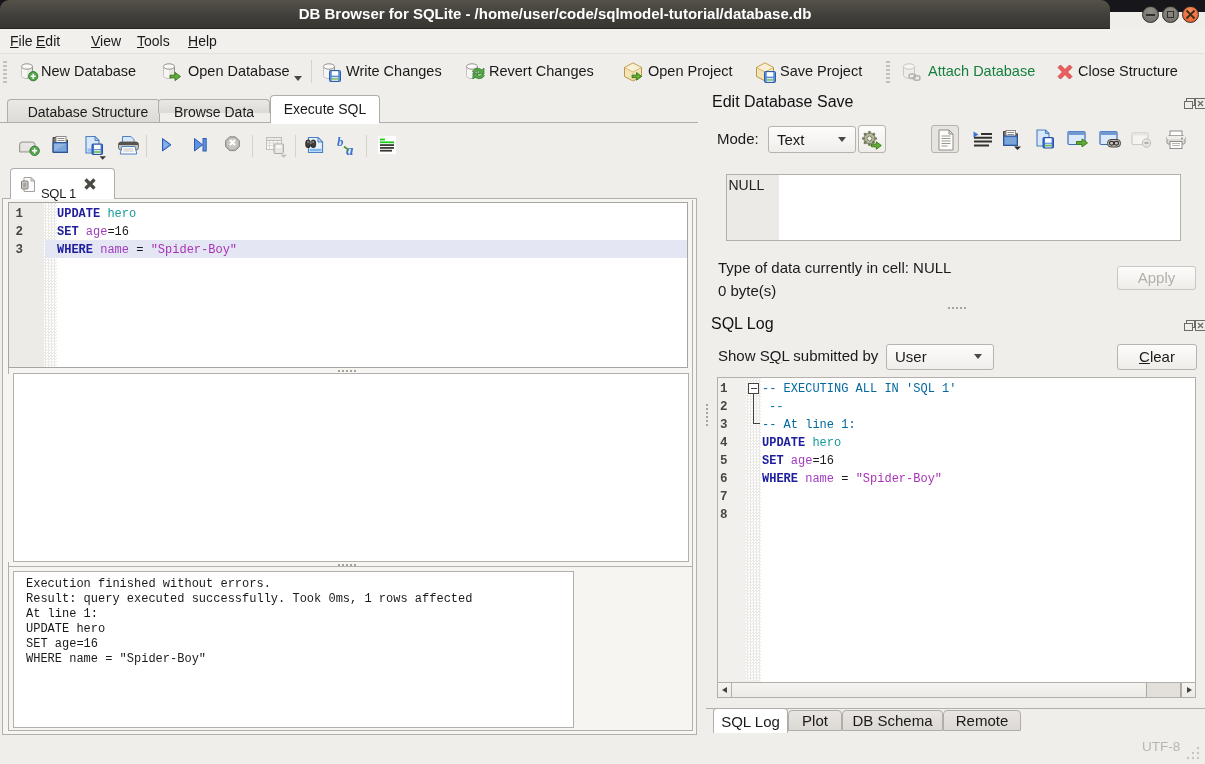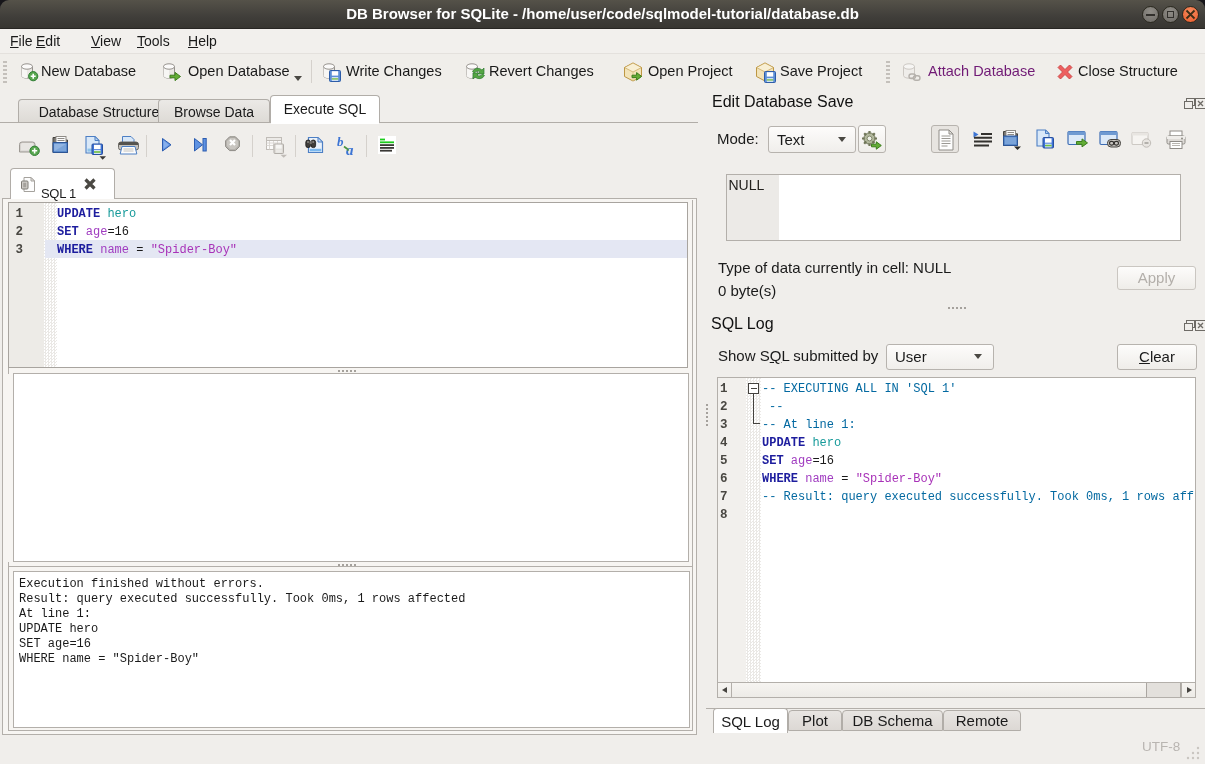--- a/index.html
+++ b/index.html
@@ -1,17 +1,17 @@
 <!DOCTYPE html>
 <html><head><meta charset="utf-8"><style>
 *{margin:0;padding:0;box-sizing:border-box}
 html,body{width:1205px;height:764px;overflow:hidden}
 body{position:relative;font-family:"Liberation Sans",sans-serif;font-size:14px;color:#1a1a1a;background:#f0eeeb}
 .abs{position:absolute}
-#titlebar{left:0;top:0;width:1205px;height:29px;background:linear-gradient(#555249,#403e3a 60%,#383631);border-bottom:1px solid #282623;border-radius:9px 9px 0 0}
+#titlebar{left:0;top:0;width:1110px;height:29px;background:linear-gradient(#555249,#403e3a 60%,#383631);border-bottom:1px solid #282623;border-radius:9px 9px 0 0}
 #title{width:100%;text-align:center;line-height:27px;color:#fff;font-weight:bold;font-size:15px}
 .winbtn{top:6px;width:17px;height:17px;border-radius:50%;border:1px solid #2b291f}
 #menubar{left:0;top:29px;width:1205px;height:25px;background:#f2f0ed;border-bottom:1px solid #e4e1dd}
 #menubar span{position:absolute;top:4px;font-size:14px}
 #toolbar{left:0;top:54px;width:1205px;height:35px;background:#f0eeea}
 .tbtext{position:absolute;top:63px;font-size:14.5px}
 .tbico{position:absolute;top:62px;width:20px;height:20px}
 .tbsep{position:absolute;top:60px;width:1px;height:23px;background:#d5d1cc}
 .thandle{position:absolute;top:61px;width:4px;height:22px;background:repeating-linear-gradient(#c4c0bb 0 2px,transparent 2px 4px) 0 0/2px 100%}
 .mtab{position:absolute;border:1px solid #b1ada8;border-bottom:none;border-radius:4px 4px 0 0;background:linear-gradient(#ebe9e6,#dddad5);text-align:center;font-size:14px}
@@ -26,21 +26,21 @@
 .gnum{position:absolute;left:0;width:14px;text-align:right;font-family:"Liberation Mono",monospace;font-size:12.5px;font-weight:bold;color:#494742;line-height:18px}
 .crow{position:absolute;left:48px;font-family:"Liberation Mono",monospace;font-size:12px;line-height:18px;white-space:pre}
 .hl{position:absolute;left:36px;right:0;height:18px;background:#e4e7f3}
 .kw{color:#1d1d9e;font-weight:bold}
 .tbl{color:#169a9a;font-weight:normal}
 .idf{color:#a03cc0}
 .str{color:#a832b8}
 .cmt{color:#0369a1}
 #midpanel{left:13px;top:373px;width:676px;height:189px;background:#fff;border:1px solid #b3afaa}
 #botframe{left:8px;top:566px;width:685px;height:165px;border:1px solid #b3afaa;background:#f7f5f2}
-#botedit{left:4px;top:4px;width:677px;height:157px;background:#fff;border:1px solid #b3afaa;font-family:"Liberation Mono",monospace;font-size:12px;line-height:15px;white-space:pre;padding:5px 0 0 5px}
+#botedit{left:4px;top:4px;width:561px;height:157px;background:#fff;border:1px solid #b3afaa;font-family:"Liberation Mono",monospace;font-size:12px;line-height:15px;white-space:pre;padding:5px 0 0 12px}
 .hdots{position:absolute;height:2px;width:27px;background:repeating-linear-gradient(90deg,#a5a19c 0 2px,transparent 2px 4px)}
 .vdots{position:absolute;width:2px;height:27px;background:repeating-linear-gradient(#a5a19c 0 2px,transparent 2px 4px)}
 .dtitle{position:absolute;font-size:16px;color:#111}
 .combo{position:absolute;background:linear-gradient(#fdfcfb,#f0eeeb);border:1px solid #b7b3ae;border-radius:3px;font-size:15px}
 .btn{position:absolute;background:linear-gradient(#fdfcfb,#efede9);border:1px solid #b7b3ae;border-radius:3px;text-align:center;font-size:15px}
 .carr{position:absolute;width:0;height:0;border-left:4px solid transparent;border-right:4px solid transparent;border-top:5px solid #4a4843}
 .rlabel{position:absolute;font-size:15px}
 #nullbox{left:726px;top:174px;width:455px;height:67px;background:#fff;border:1px solid #b3afaa}
 #nullcol{left:0;top:0;width:52px;height:100%;background:#eceae7}
 #logframe{left:717px;top:377px;width:479px;height:321px;background:#fff;border:1px solid #b3afaa}
@@ -129,28 +129,28 @@
       <rect x="11.8" y="17.2" width="6.4" height="1.4" fill="#7fc24f"></rect>
     </svg></div>
 <div class="tbtext" style="left:780px">Save Project</div>
 <div class="thandle" style="left:886px"></div>
 <div class="tbico" style="left:901px" id="i-attach"><svg width="22" height="20">
       <path d="M2.5 4.5 v9 a5.5 2.7 0 0 0 11 0 v-9 Z" fill="#efedea" stroke="#ccc8c3"></path>
       <ellipse cx="8" cy="4.5" rx="5.5" ry="2.7" fill="#f6f5f3" stroke="#ccc8c3"></ellipse>
       <rect x="8" y="12" width="6.5" height="4.5" rx="2.2" fill="none" stroke="#b5b1ac" stroke-width="1.4"></rect>
       <rect x="12.5" y="13.8" width="6.5" height="4.5" rx="2.2" fill="none" stroke="#b5b1ac" stroke-width="1.4"></rect>
     </svg></div>
-<div class="tbtext" style="left:928px;color:#701a75">Attach Database</div>
+<div class="tbtext" style="left:928px;color:#15803d">Attach Database</div>
 <div class="tbico" style="left:1055px" id="i-close"><svg width="20" height="20">
       <path d="M3 5.5 L5.5 3 L10 7.5 L14.5 3 L17 5.5 L12.5 10 L17 14.5 L14.5 17 L10 12.5 L5.5 17 L3 14.5 L7.5 10 Z" fill="#ed5f5f" stroke="#c43c3c" stroke-width="0.8"></path>
     </svg></div>
 <div class="tbtext" style="left:1078px">Close Structure</div>
 
-<div class="mtab" style="left:18px;top:99px;width:153px;height:24px;line-height:24px;text-indent:9px">Database Structure</div>
-<div class="mtab" style="left:158px;top:99px;width:112px;height:24px;line-height:24px">Browse Data</div>
+<div class="mtab" style="left:7px;top:99px;width:153px;height:24px;line-height:24px;text-indent:9px">Database Structure</div>
+<div class="mtab" style="left:158px;top:99px;width:112px;height:14px;line-height:24px">Browse Data</div>
 <div class="mtab" style="left:270px;top:95px;width:110px;height:28px;line-height:27px;background:#fff">Execute SQL</div>
 <div class="abs" id="paneline"></div>
 <div class="abs" style="left:271px;top:122px;width:108px;height:2px;background:#fff"></div>
 
 <div class="icon22" style="left:16px;top:134px" id="s-new"><svg width="26" height="24">
       <path d="M3.5 18 v-7.5 a2.5 2.5 0 0 1 2.5 -2.5 h10.5 a2.5 2.5 0 0 1 2.5 2.5 V18 Z" fill="#d6d3cf" stroke="#9d9994"></path>
       <path d="M5 16.5 v-6 a1.5 1.5 0 0 1 1.5 -1.5 h9.5 a1.5 1.5 0 0 1 1.5 1.5 v6 Z" fill="#e8e6e3"></path>
       <circle cx="18.6" cy="16.8" r="4.7" fill="#57a64e" stroke="#2f7d33"></circle>
       <path d="M18.6 14.2 v5.2 M16 16.8 h5.2" stroke="#fff" stroke-width="1.6"></path>
     </svg></div>
@@ -392,21 +392,20 @@
   <div class="abs" style="left:30px;top:5px;width:11px;height:11px;border:1px solid #44423e;background:#fff"></div>
   <div class="abs" style="left:32.5px;top:10px;width:6px;height:1.2px;background:#44423e"></div>
   <div class="abs" style="left:35px;top:16px;width:1.2px;height:30px;background:#44423e"></div>
   <div class="abs" style="left:35px;top:45px;width:7px;height:1.2px;background:#44423e"></div>
   <div class="lrow" style="top:2px"><span class="cmt">-- EXECUTING ALL IN 'SQL 1'</span></div>
   <div class="lrow" style="top:20px;left:51px"><span class="cmt">--</span></div>
   <div class="lrow" style="top:38px"><span class="cmt">-- At line 1:</span></div>
   <div class="lrow" style="top:56px"><span class="kw">UPDATE</span> <span class="tbl">hero</span></div>
   <div class="lrow" style="top:74px"><span class="kw">SET</span> <span class="idf">age</span>=16</div>
   <div class="lrow" style="top:92px"><span class="kw">WHERE</span> <span class="idf">name</span> = <span class="str">"Spider-Boy"</span></div>
-  <div class="lrow" style="top:110px"><span class="cmt">-- Result: query executed successfully. Took 0ms, 1 rows aff</span></div>
   <div class="abs" id="hscroll">
     <div class="sbtn" style="left:0;border-right:1px solid #b3afaa">
         <div style="margin:4px 0 0 4px;width:0;height:0;border-top:3.5px solid transparent;border-bottom:3.5px solid transparent;border-right:5px solid #45433f"></div>
       </div>
     <div id="sthumb"></div>
     <div class="sbtn" style="right:0;border-left:1px solid #b3afaa">
         <div style="margin:4px 0 0 5px;width:0;height:0;border-top:3.5px solid transparent;border-bottom:3.5px solid transparent;border-left:5px solid #45433f"></div>
       </div>
   </div>
 </div>

